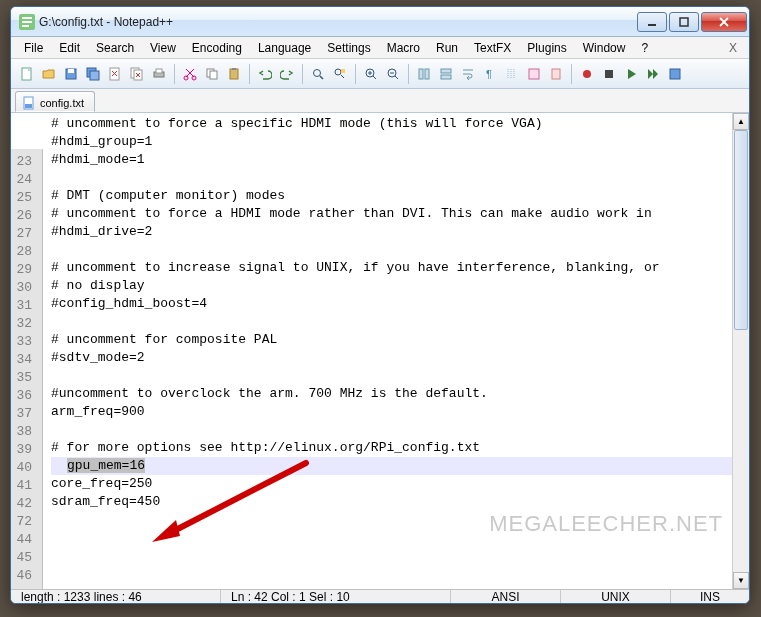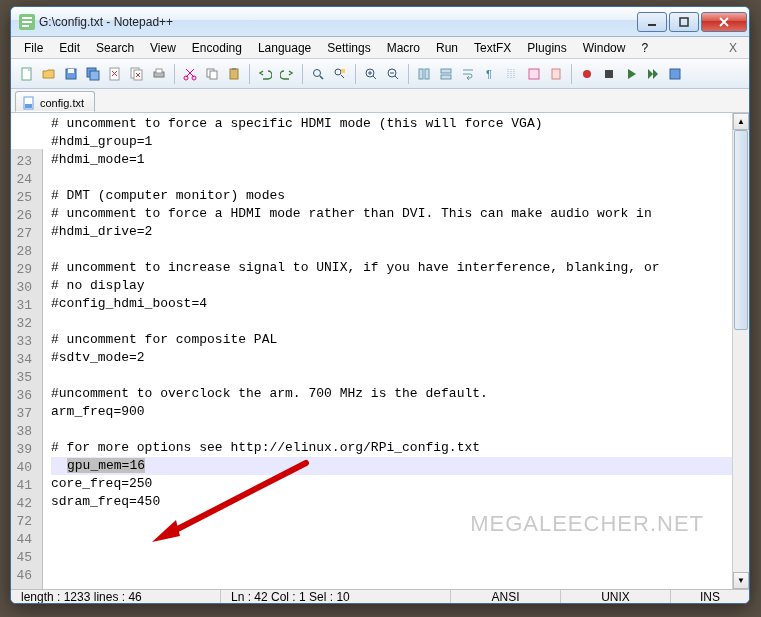--- a/index.html
+++ b/index.html
@@ -31,21 +31,21 @@
   .line.hl { background: #e8e8ff; }
   .sel { background: #c0c0c0; margin-left: 16px; }
   .scrollbar { width: 17px; background: #f0f0f0; border-left: 1px solid #d0d0d0; display: flex; flex-direction: column; }
   .sb-btn { height: 17px; background: linear-gradient(#f8f8f8, #e4e4e4); border: 1px solid #b8b8b8; display: flex; align-items: center; justify-content: center; font-size: 8px; }
   .sb-track { flex: 1; background: #efefef; position: relative; }
   .sb-thumb { position: absolute; left: 1px; right: 1px; top: 0; height: 200px; background: linear-gradient(to right, #e8eef6, #cddcec); border: 1px solid #9ab2ca; border-radius: 2px; }
   .statusbar { height: 14px; background: #f0f0f0; border-top: 1px solid #c0c0c0; display: flex; align-items: center; font-size: 12px; }
   .status-item { padding: 0 10px; border-right: 1px solid #c8c8c8; height: 100%; display: flex; align-items: center; }
   .status-item:last-child { border-right: none; }
   .arrow { position: absolute; left: 135px; top: 345px; pointer-events: none; z-index: 5; }
-  .watermark { position: absolute; right: 45px; bottom: 52px; color: rgba(120,120,120,.4); font-size: 22px; font-weight: 300; letter-spacing: 1px; pointer-events: none; z-index: 3; font-family: Arial, sans-serif; }
+  .watermark { position: absolute; right: 26px; bottom: 52px; color: rgba(120,120,120,.4); font-size: 22px; font-weight: 300; letter-spacing: 1px; pointer-events: none; z-index: 3; font-family: Arial, sans-serif; }
 </style>
 </head>
 <body>
 
 <div class="window">
 
   <div class="titlebar">
     <svg class="title-icon" viewBox="0 0 16 16">
         <rect width="16" height="16" fill="#7fc97f" rx="2"></rect>
         <rect x="3" y="3" width="10" height="2" fill="#fff"></rect>

